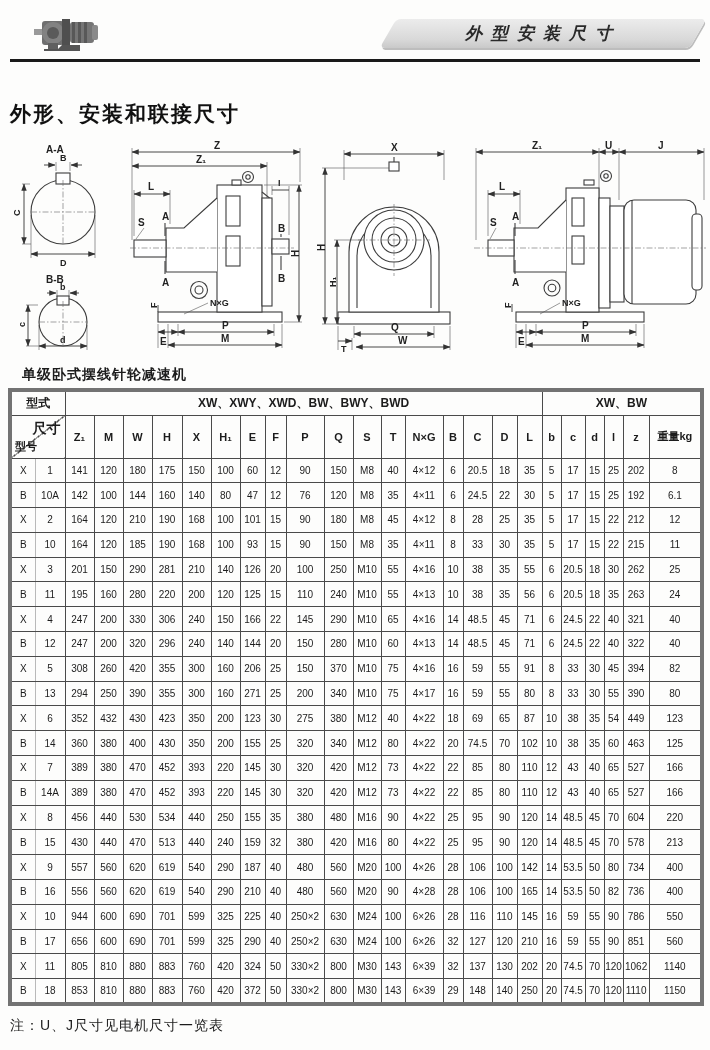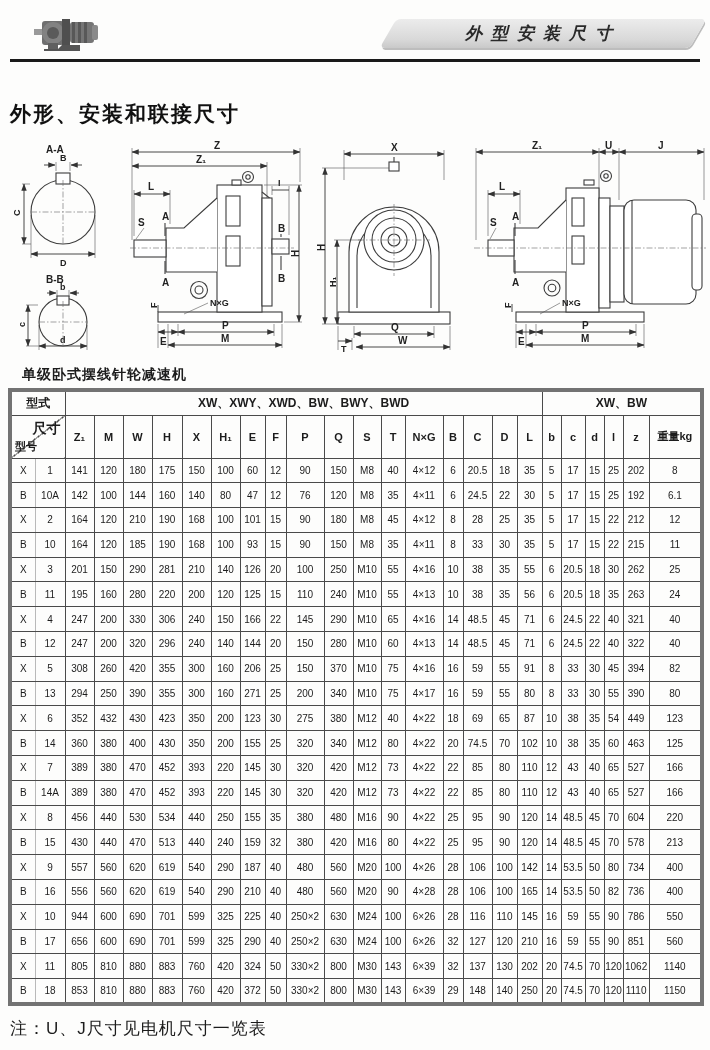--- a/index.html
+++ b/index.html
@@ -59,21 +59,21 @@
   .dim-table tbody td{font-size:10px;}
   td.type-col{border-right:1px solid #b9b9b9;}
   td.model-col{border-left:1px solid #b9b9b9;}
   .diag{
     position:relative;
     background:linear-gradient(to bottom right,transparent 49.2%,#4a4a4a 49.2%,#4a4a4a 50.8%,transparent 50.8%);
   }
   .diag .tr{position:absolute;top:4px;right:4px;font-size:14px;font-weight:bold;}
   .diag .bl{position:absolute;bottom:4px;left:3px;font-size:11px;font-weight:bold;font-family:Liberation Serif, serif;}
   
-  .note{margin:11px 0 0 10px;font-size:17px;letter-spacing:1px;}
+  .note{margin:11px 0 0 10px;font-size:14px;letter-spacing:1px;}
 </style>
 </head>
 <body>
 
 <div class="page">
 
   <div class="hdr">
     <svg class="photo" width="76" height="44" viewBox="0 0 76 44">
       <rect x="2" y="18" width="10" height="6" fill="#9a9a9a"></rect>
       <rect x="10" y="10" width="22" height="24" rx="3" fill="#6f6f6f"></rect>

